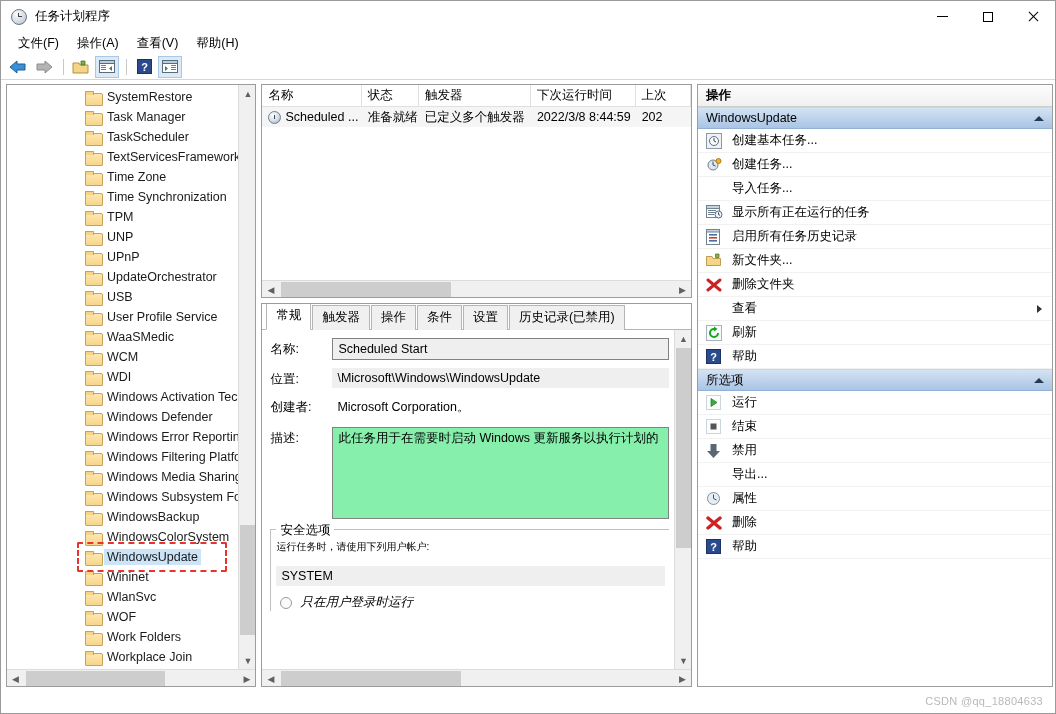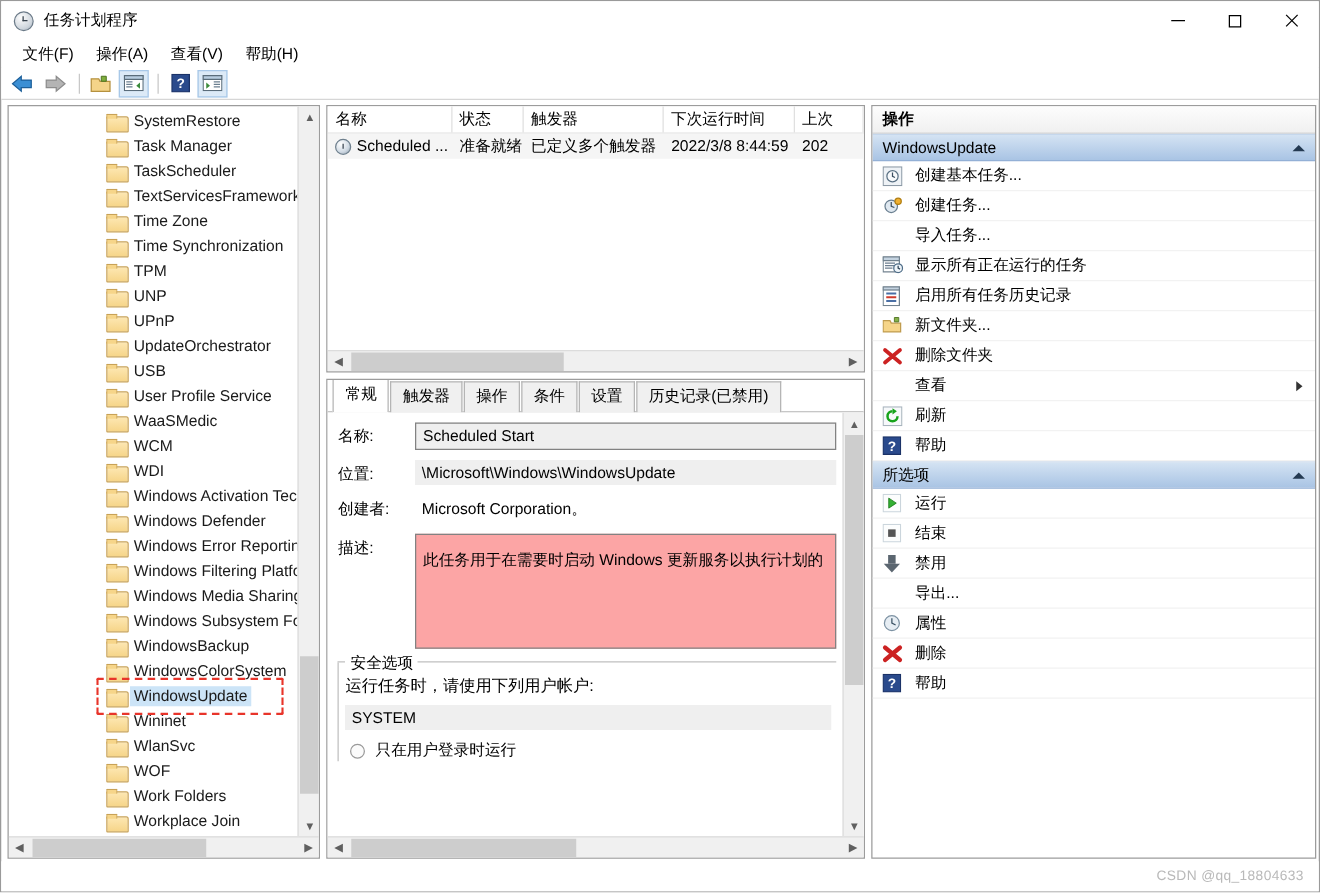--- a/index.html
+++ b/index.html
@@ -331,23 +331,23 @@
   .field-value-bare {
     flex: 1 1 auto;
     padding: 3px 5px;
     font-size: 12.5px;
     color: #000;
     white-space: nowrap; overflow: hidden;
   }
   .desc-box {
     flex: 1 1 auto;
     border: 1px solid #828282;
-    background: #fca5a5;
+    background: #86efac;
     height: 92px;
-    padding: 12px 5px;
+    padding: 2px 5px;
     font-size: 12.5px;
     color: #000;
     overflow: hidden;
     white-space: nowrap;
   }
   .group-box {
     margin-top: 10px;
     border-top: 1px solid #c0c0c0;
     position: relative;
     padding: 10px 4px 0 6px;
@@ -356,26 +356,26 @@
     position: absolute;
     top: -8px; left: 6px;
     background: #ffffff;
     padding: 0 4px;
     font-size: 12.5px;
     color: #000;
   }
   .group-box:before {
     content:""; position:absolute; left:0; top:0; bottom:0; width:1px; background:#c0c0c0;
   }
-  .sec-line { font-size: 13px; margin-bottom: 6px; color:#000; }
+  .sec-line { font-size: 10px; margin-bottom: 12px; color:#000; }
   .sec-account {
     background: #efefef; padding: 3px 5px; font-size: 12.5px; color:#000;
     margin-bottom: 8px;
   }
-  .radio-row { display: flex; align-items: center; margin-bottom: 8px; font-size: 12.5px; }
+  .radio-row { display: flex; align-items: center; margin-bottom: 8px; font-size: 12.5px; font-style: italic; }
   .radio {
     width: 12px; height: 12px; border-radius: 50%;
     border: 1px solid #9a9a9a; background: #fbfbfb;
     margin-right: 8px; margin-left: 4px; flex: 0 0 auto;
     position: relative;
   }
   .radio.checked:after {
     content:""; position:absolute; left:3px; top:3px;
     width:4px; height:4px; border-radius:50%; background:#6b6b6b;
   }

